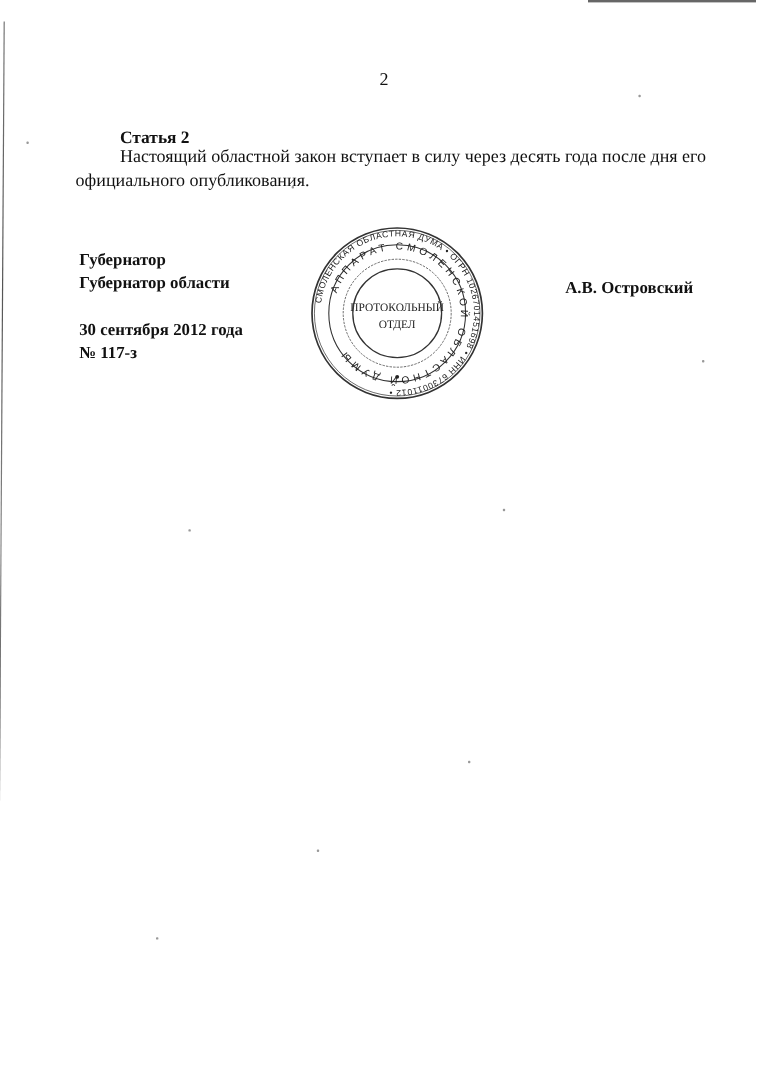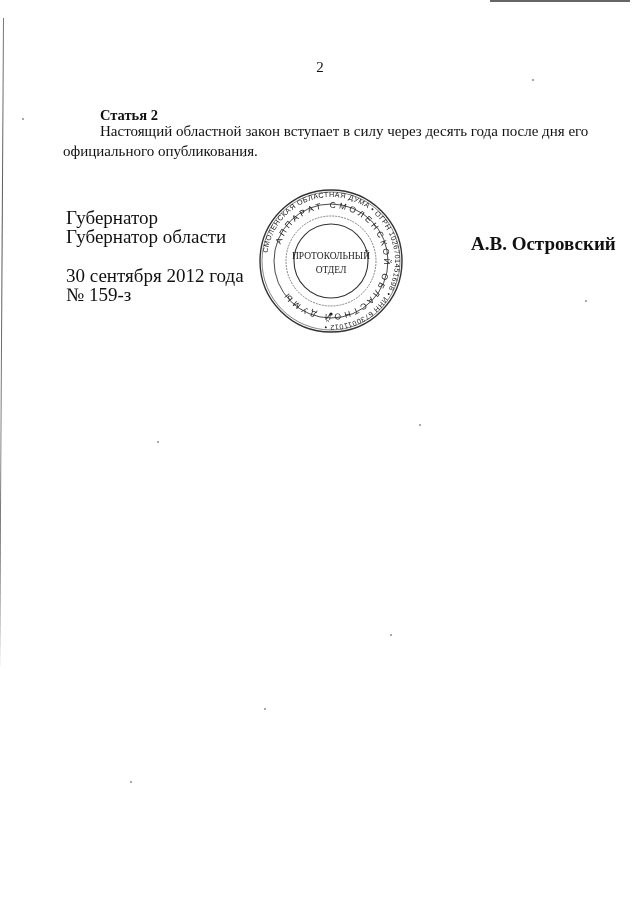--- a/index.html
+++ b/index.html
@@ -5,43 +5,43 @@
   html, body { margin:0; padding:0; background:#fff; }
   body { width:640px; height:905px; position:relative; overflow:hidden;
          font-family:"Liberation Serif", "DejaVu Serif", serif; color:#111; }
   .edge-left { position:absolute; left:3px; top:18px; width:1.2px; height:887px;
                background:linear-gradient(#777,#555,#888,#444,#999); transform:rotate(0.35deg); transform-origin:top left; }
   .edge-top { position:absolute; top:0; left:490px; width:140px; height:1.5px; background:#666; }
   .page-number { position:absolute; top:59px; left:0; width:640px; text-align:center; font-size:15px; }
   .article-title { position:absolute; top:107px; left:100px; font-size:14.5px; font-weight:bold;font-family:Liberation Serif, serif; }
   .article-body { position:absolute; top:121px; left:63px; width:528px; font-size:15px; line-height:20px; }
   .article-body .indent { display:inline-block; width:37px; }
-  .sig-left { position:absolute; top:208px; left:66px; font-size:19px; font-weight:normal; line-height:19px; }
+  .sig-left { position:absolute; top:208px; left:66px; font-size:14px; font-weight:bold; line-height:19px; }
   .sig-left .gap { height:20px; }
-  .sig-right { position:absolute; top:233px; left:471px; font-size:19px; font-weight:bold; }
+  .sig-right { position:absolute; top:233px; left:471px; font-size:14px; font-weight:bold; }
   .stamp { position:absolute; left:258px; top:188px; width:146px; height:146px; }
   .speck { position:absolute; width:1.5px; height:1.5px; background:#999; border-radius:50%; }
 </style>
 </head>
 <body>
 
 <div class="edge-left"></div>
 <div class="edge-top"></div>
 
 <div class="page-number">2</div>
 
 <div class="article-title">Статья 2</div>
 <div class="article-body"><span class="indent"></span><span>Настоящий областной закон вступает в силу через десять года после дня его официального опубликования.</span></div>
 
 <div class="sig-left">
   <div>Губернатор</div>
   <div>Губернатор области</div>
   <div class="gap"></div>
   <div>30 сентября 2012 года</div>
-  <div>№ 159-з</div>
+  <div>№ 117-з</div>
 </div>
 
 <div class="sig-right">А.В. Островский</div>
 
 <svg class="stamp" viewBox="0 0 146 146">
   <defs>
     <path id="outerArc" d="M73,73 m-64,0 a64,64 0 1,1 128,0 a64,64 0 1,1 -128,0"></path>
     <path id="midArc" d="M73,73 m-53,0 a53,53 0 1,1 106,0 a53,53 0 1,1 -106,0"></path>
   </defs>
   <g fill="none" stroke="#333">

